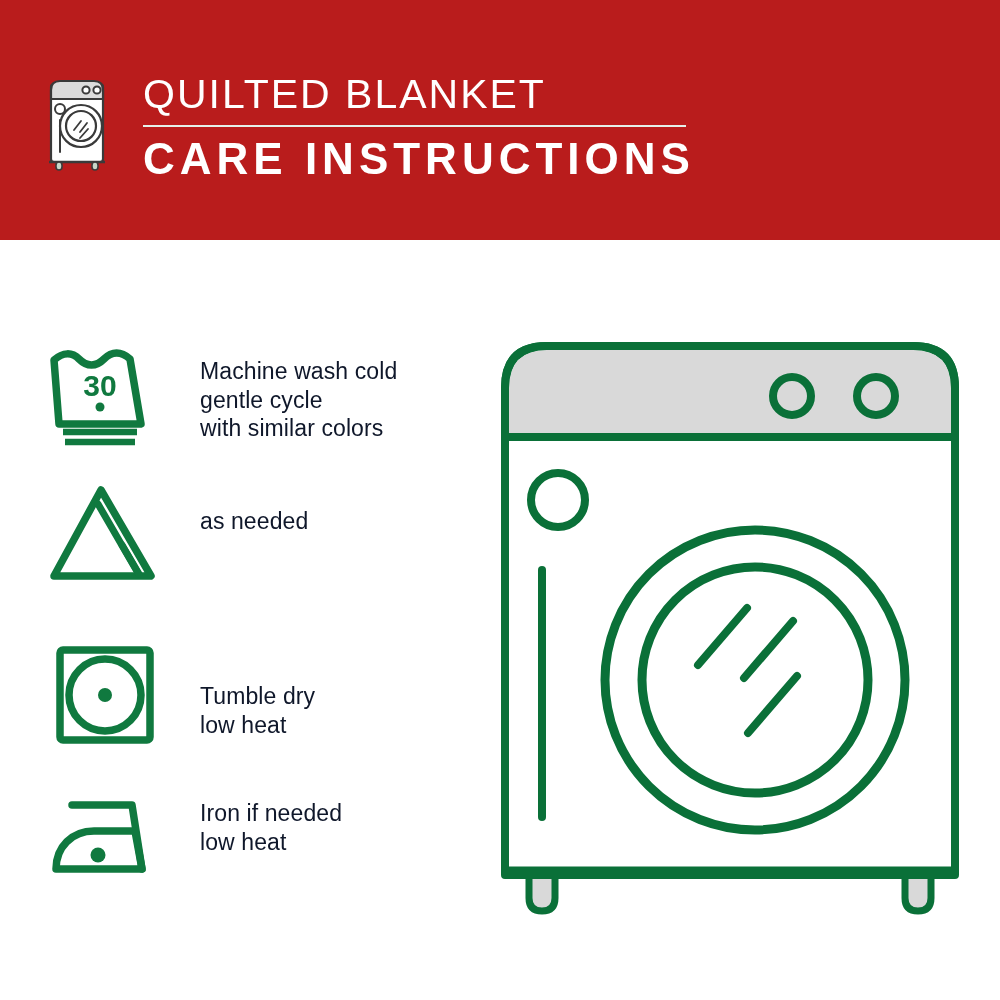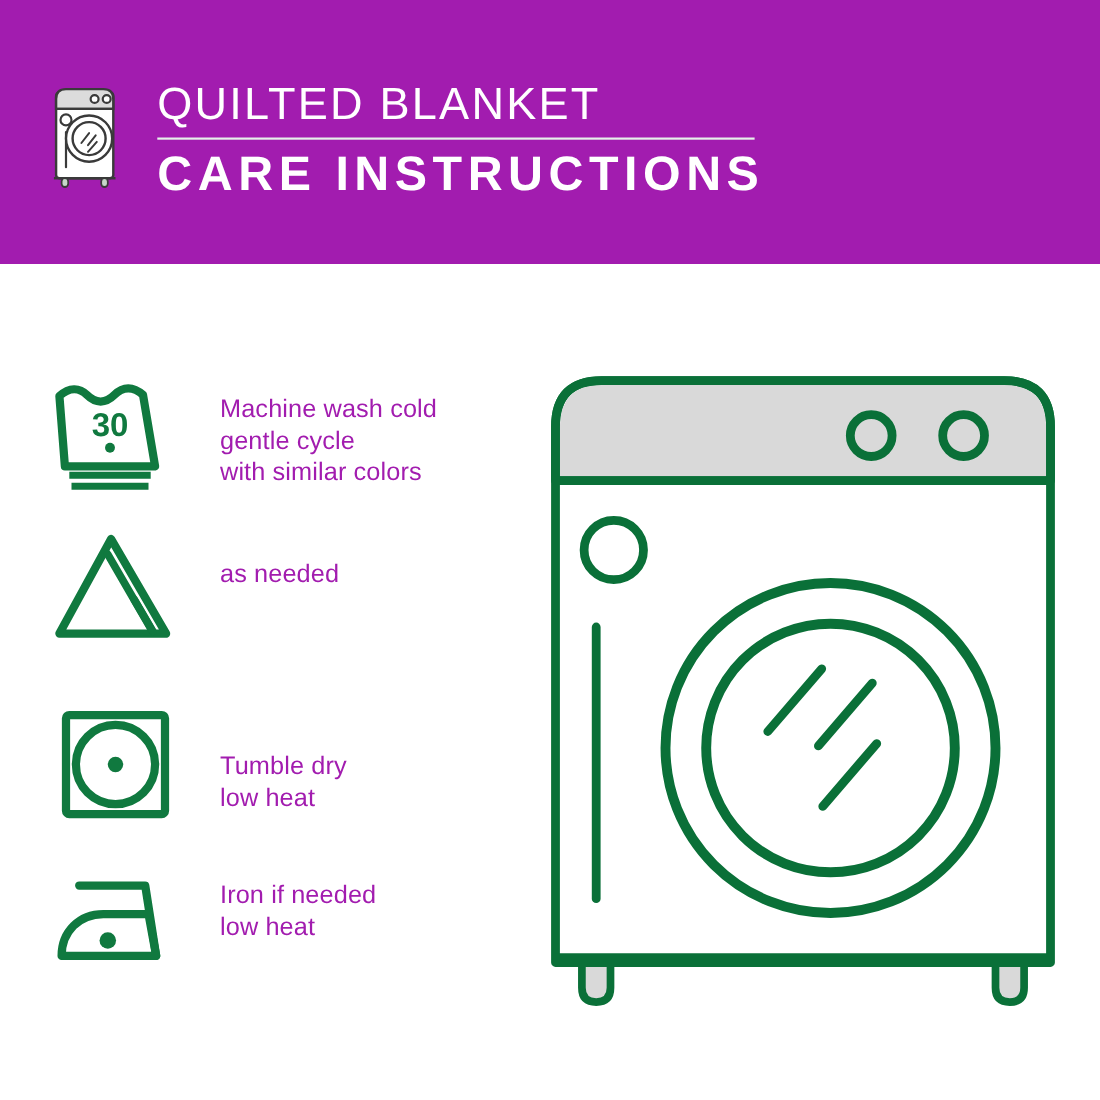--- a/index.html
+++ b/index.html
@@ -20,21 +20,21 @@
     background: #ffffff;
   }
 
   
   #header {
     position: absolute;
     left: 0;
     top: 0;
     width: 1000px;
     height: 240px;
-    background: #a21caf;
+    background: #b91c1c;
   }
   #header-logo {
     position: absolute;
     left: 44px;
     top: 68px;
     width: 66px;
     height: 104px;
   }
   #header-text {
     position: absolute;
@@ -84,21 +84,21 @@
   .care-row-icon {
     position: absolute;
     left: 46px;
     top: 0;
     width: 120px;
     height: 110px;
   }
   .care-row-text {
     position: absolute;
     left: 200px;
-    color: #a21caf;
+    color: #0f172a;
     font-size: 23px;
     font-weight: 400;
     line-height: 28.5px;
     letter-spacing: 0.1px;
     font-family: "Liberation Sans", sans-serif;
   }
   .care-row-text div { white-space: nowrap; }
 
   #care-row-0 { top: 100px; }
   #care-row-1 { top: 238px; }

